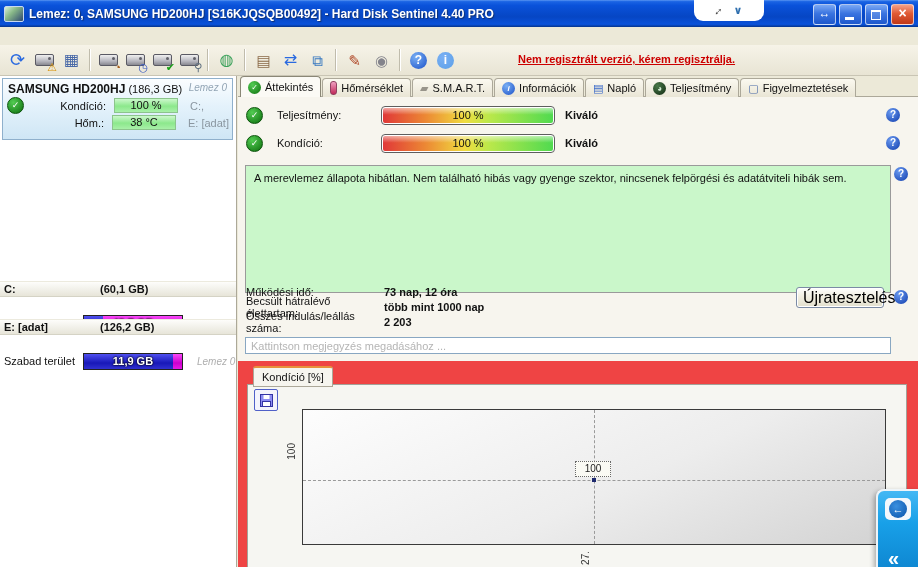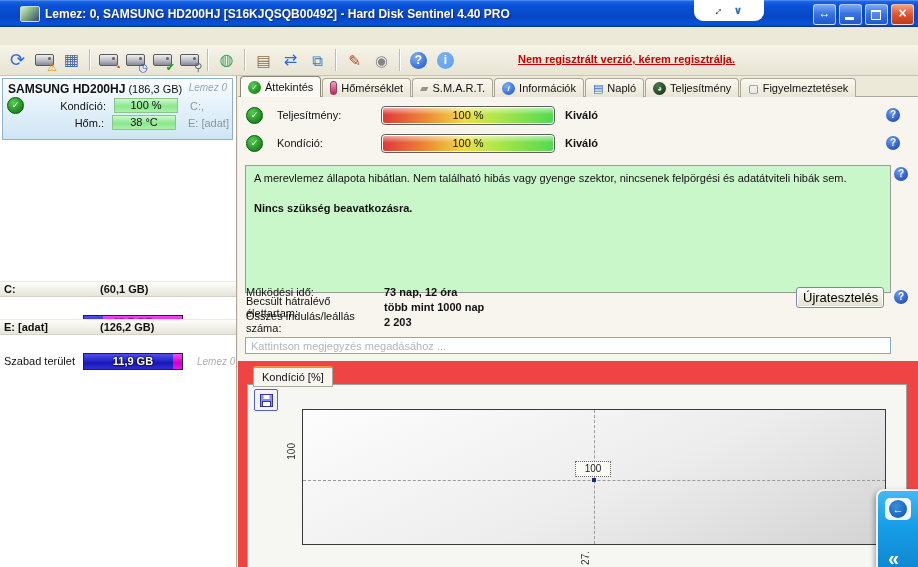--- a/index.html
+++ b/index.html
@@ -2,21 +2,21 @@
 <html><head>
 <meta charset="utf-8">
 <style>
   html,body{margin:0;padding:0;width:918px;height:567px;overflow:hidden;}
   body{font-family:"Liberation Sans","DejaVu Sans",sans-serif;font-size:11px;color:#111;}
   .app{position:relative;width:918px;height:567px;background:#ece9d8;overflow:hidden;}
 
   
   .titlebar{position:absolute;left:0;top:0;width:918px;height:27px;
     background:linear-gradient(180deg,#5a96f2 0%,#1a64e4 6%,#0a52da 20%,#0646c4 62%,#0a52da 90%,#05348c 100%);
-    display:flex;align-items:center;padding-left:20px;box-sizing:border-box;}
+    display:flex;align-items:center;padding-left:4px;box-sizing:border-box;}
   .app-icon{width:18px;height:14px;border-radius:2px;margin-right:5px;
     background:linear-gradient(135deg,#d8f0d8 0%,#88b888 40%,#304870 100%);border:1px solid #c8d8f0;}
   .wtitle{color:#fff;font-weight:bold;font-size:12px;text-shadow:1px 1px 1px #103070;white-space:nowrap;}
   .tv-notch{position:absolute;left:694px;top:0;width:70px;height:21px;background:#fff;
     border-radius:0 0 9px 9px;display:flex;align-items:center;justify-content:center;gap:12px;
     color:#2f6fae;font-weight:bold;}
   .tv-notch .exp{display:inline-block;transform:rotate(45deg);font-size:12px;color:#4a4a4a;}
   .tv-notch .chev{font-size:11px;color:#2f6fae;}
   .winbtns{position:absolute;right:4px;top:4px;display:flex;gap:3px;}
   .wbtn{width:21px;height:19px;border-radius:3px;border:1px solid rgba(255,255,255,.65);
@@ -108,21 +108,21 @@
     background:#caf7ca;border:1px solid #9a9a9a;padding:5px 8px;line-height:1.45;}
   .statusbold{font-weight:bold;margin-top:14px;}
 
   .stats{position:absolute;left:8px;top:187px;width:560px;}
   .statrow{display:flex;height:15px;align-items:center;}
   .statrow .slabel{width:138px;}
   .statrow .sval{font-weight:bold;}
   .retest{position:absolute;right:34px;top:190px;width:88px;height:21px;
     background:linear-gradient(180deg,#ffffff,#f1efe2 45%,#e2dfcd 100%);
     border:1px solid #7b8ba5;border-radius:3px;box-shadow:inset 0 0 0 1px #fff;
-    font-family:inherit;font-size:13px;cursor:pointer;}
+    font-family:inherit;font-size:16px;cursor:pointer;}
   .help.h-retest{top:193px;}
   .comment{position:absolute;left:7px;top:240px;width:646px;height:17px;box-sizing:border-box;
     border:1px solid #89a7c2;background:#fff;font:inherit;color:#444;padding:1px 5px;}
   .comment::placeholder{color:#b5b5b5;}
 
   
   .chartzone{position:absolute;left:0;top:264px;width:680px;height:257px;background:#ef4444;}
   .ctab{position:absolute;left:15px;top:5px;height:18px;padding:0 8px;background:#f6f5ef;
     border:1px solid #aca899;border-top:2px solid #e8913c;border-radius:3px 3px 0 0;
     display:flex;align-items:center;z-index:2;cursor:pointer;}
@@ -338,21 +338,20 @@
               <span class="fill" style="width: 100%; display: block;"></span>
               <span class="gval">100 %</span>
             </span>
             <span class="grating">Kiváló</span>
             <span class="help" style="position: absolute; right: 10px;"></span>
           </div>
         </div>
 
       <div class="statusbox">
         <div>A merevlemez állapota hibátlan. Nem található hibás vagy gyenge szektor, nincsenek felpörgési és adatátviteli hibák sem.</div>
-        <div class="statusbold">Nincs szükség beavatkozásra.</div>
       </div>
       <span class="help" style="top:70px"></span>
 
       <div class="stats" id="stats">
           <div class="statrow">
             <span class="slabel">Működési idő:</span>
             <span class="sval">73 nap, 12 óra</span>
           </div>
           <div class="statrow">
             <span class="slabel">Becsült hátralévő élettartam:</span>

